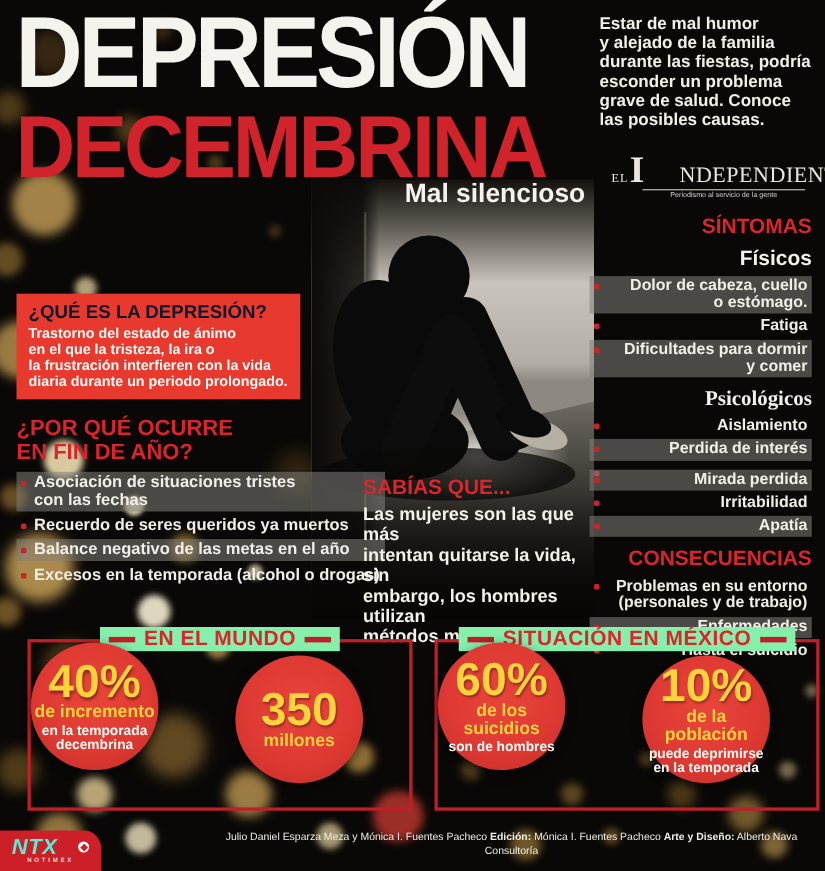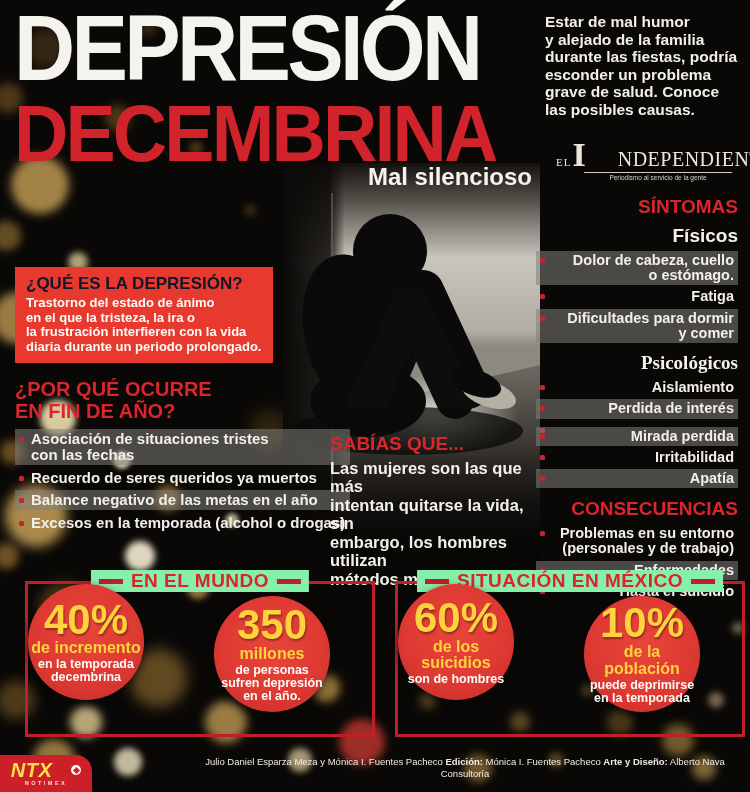--- a/index.html
+++ b/index.html
@@ -76,21 +76,21 @@
   .circle .chl{color:#ffd33c;font-size:16px;font-weight:800;line-height:1.05;margin-top:1px;}
   .circle .crest{color:#fdfbf6;font-size:12.5px;font-weight:800;line-height:1.05;
     margin-top:1px;white-space:pre-line;}
   
   #credits{left:185px;top:756px;width:560px;z-index:6;color:#efece6;font-size:9.5px;
     line-height:1.3;text-align:center;}
   #credits b{font-weight:800;}
   #ntx{left:0;top:755px;z-index:7;width:92px;height:37px;background:#cb2027;
     border-top-right-radius:16px;display:flex;flex-direction:column;align-items:center;
     justify-content:center;}
-  #ntx .n{color:#fde047;font-size:20px;font-weight:800;font-style:italic;line-height:18px;
+  #ntx .n{color:#5eead4;font-size:20px;font-weight:800;font-style:italic;line-height:18px;
     letter-spacing:.5px;display:flex;align-items:center;gap:19px;}
   #ntx .shutter{width:10px;height:10px;border-radius:50%;background:#fff;position:relative;display:inline-block;}
   #ntx .shutter i{position:absolute;left:2.5px;top:2.5px;width:5px;height:5px;background:#cb2027;
     transform:rotate(45deg);display:block;}
   #ntx .s{color:#ffd9d9;font-size:5.5px;font-weight:700;letter-spacing:2.5px;margin-top:1px;}
 </style>
 </head>
 <body>
 
 <div id="canvas">
@@ -273,23 +273,20 @@
   <div id="worldbox" class="abs statbox">
     <div class="boxtitle">
       <span class="dash"></span>
       <span class="t">EN EL MUNDO</span>
       <span class="dash"></span>
     </div>
     <div></div>
   <div class="circle">
         <div class="num">350</div>
         <div class="chl">millones</div>
-        <div class="crest">de personas
-sufren depresión
-en el año.</div>
       </div>
       <div class="circle">
         <div class="num">40%</div>
         <div class="chl">de incremento</div>
         <div class="crest">en la temporada
 decembrina</div>
       </div>
     </div>
 
   <div id="mexbox" class="abs statbox">

